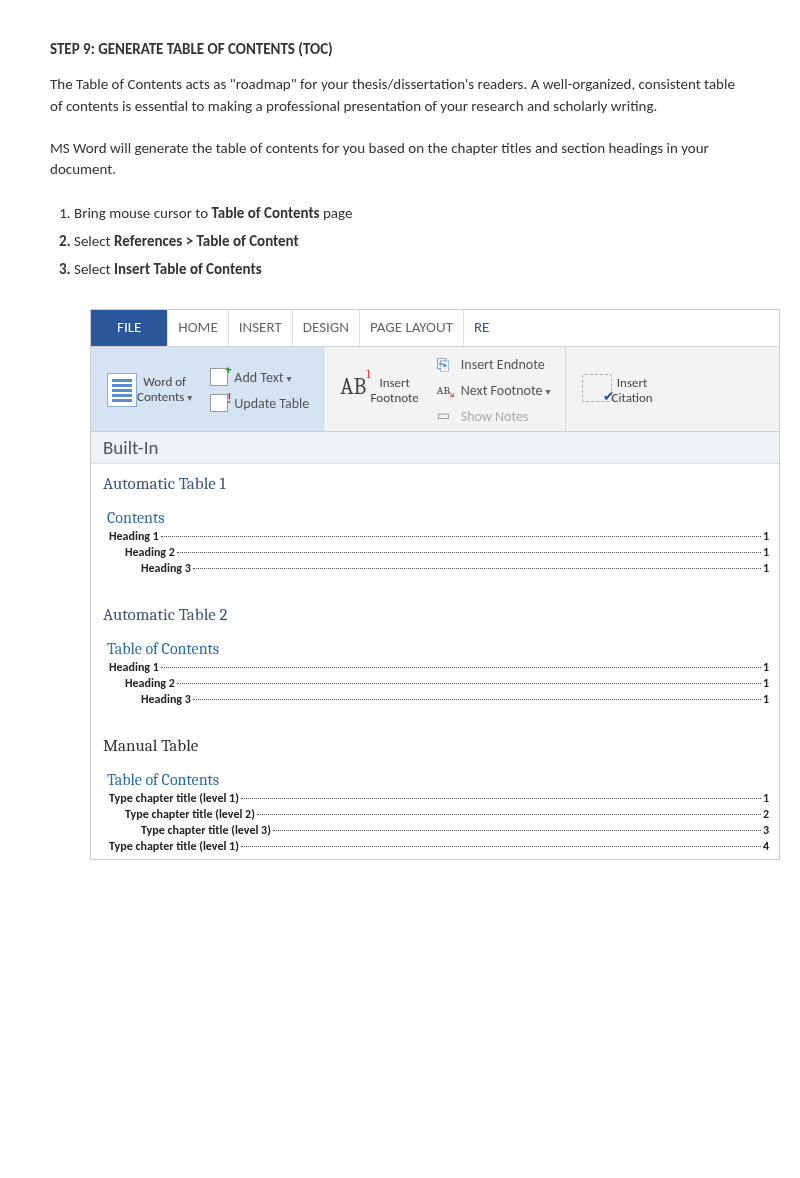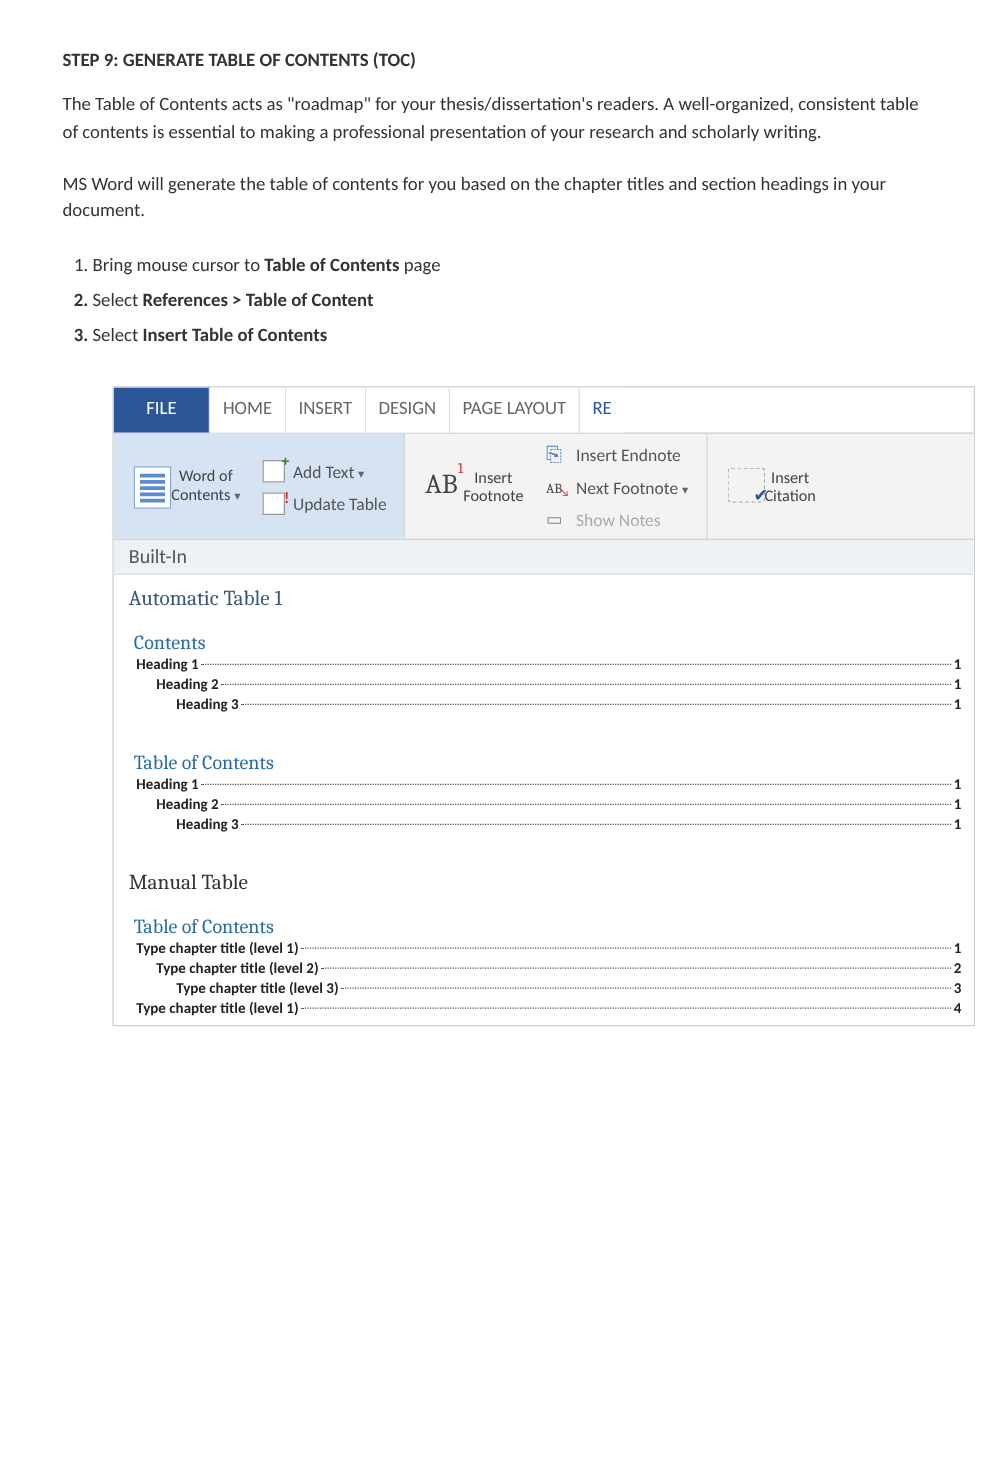--- a/index.html
+++ b/index.html
@@ -44,21 +44,21 @@
   .ic-next::before { content: "AB"; font-family: "Cambria", serif; font-size: 11px; color: #444; }
   .ic-next { position: relative; }
   .ic-next::after { content: "↘"; color: #c33; font-size: 10px; position: absolute; left: 10px; top: 6px; }
   .ic-show::before { content: "▭"; color: #888; font-size: 14px; }
   .citation-icon { width: 30px; height: 28px; border: 1px dashed #aaa; border-radius: 3px; position: relative; }
   .citation-icon::after { content: "✔"; position: absolute; right: -4px; bottom: -4px; color: #2b579a; font-size: 14px; }
   .disabled { color: #aaa; }
 
   
   .gallery { background: #fff; }
-  .gal-hdr { background: #eef1f5; padding: 4px 12px; font-size: 16px; color: #555; border-bottom: 1px solid #ddd; }
+  .gal-hdr { background: #eef1f5; padding: 4px 12px; font-size: 19px; color: #555; border-bottom: 1px solid #ddd; }
   .gal-sec { padding: 6px 10px 18px 10px; }
   .gal-title { font-family: "Cambria", serif; font-size: 17px; color: #3b567a; margin: 4px 0 16px 2px; }
   .toc-title { font-family: "Cambria", serif; color: #2b6ca3; font-size: 16px; margin: 4px 0 2px 6px; }
   .toc-line { display: flex; align-items: baseline; font-family: "Calibri", Arial, sans-serif; font-size: 12px; font-weight: bold; color: #222; margin: 2px 0; }
   .toc-line .label { white-space: nowrap; }
   .toc-line .dots { flex: 1; border-bottom: 1px dotted #555; margin: 0 2px; position: relative; top: -3px; }
   .toc-line .pg { white-space: nowrap; }
   .i1 { padding-left: 8px; }
   .i2 { padding-left: 24px; }
   .i3 { padding-left: 40px; }
@@ -158,20 +158,21 @@
           <span class="pg">1</span>
         </div>
       <div class="toc-line i3">
           <span class="label">Heading 3</span>
           <span class="dots"></span>
           <span class="pg">1</span>
         </div>
     </div>
 
     <div class="gal-sec">
+      <div class="gal-title">Automatic Table 2</div>
       <div class="toc-title">Table of Contents</div>
       <div class="toc-line i1">
           <span class="label">Heading 1</span>
           <span class="dots"></span>
           <span class="pg">1</span>
         </div>
       <div class="toc-line i2">
           <span class="label">Heading 2</span>
           <span class="dots"></span>
           <span class="pg">1</span>

